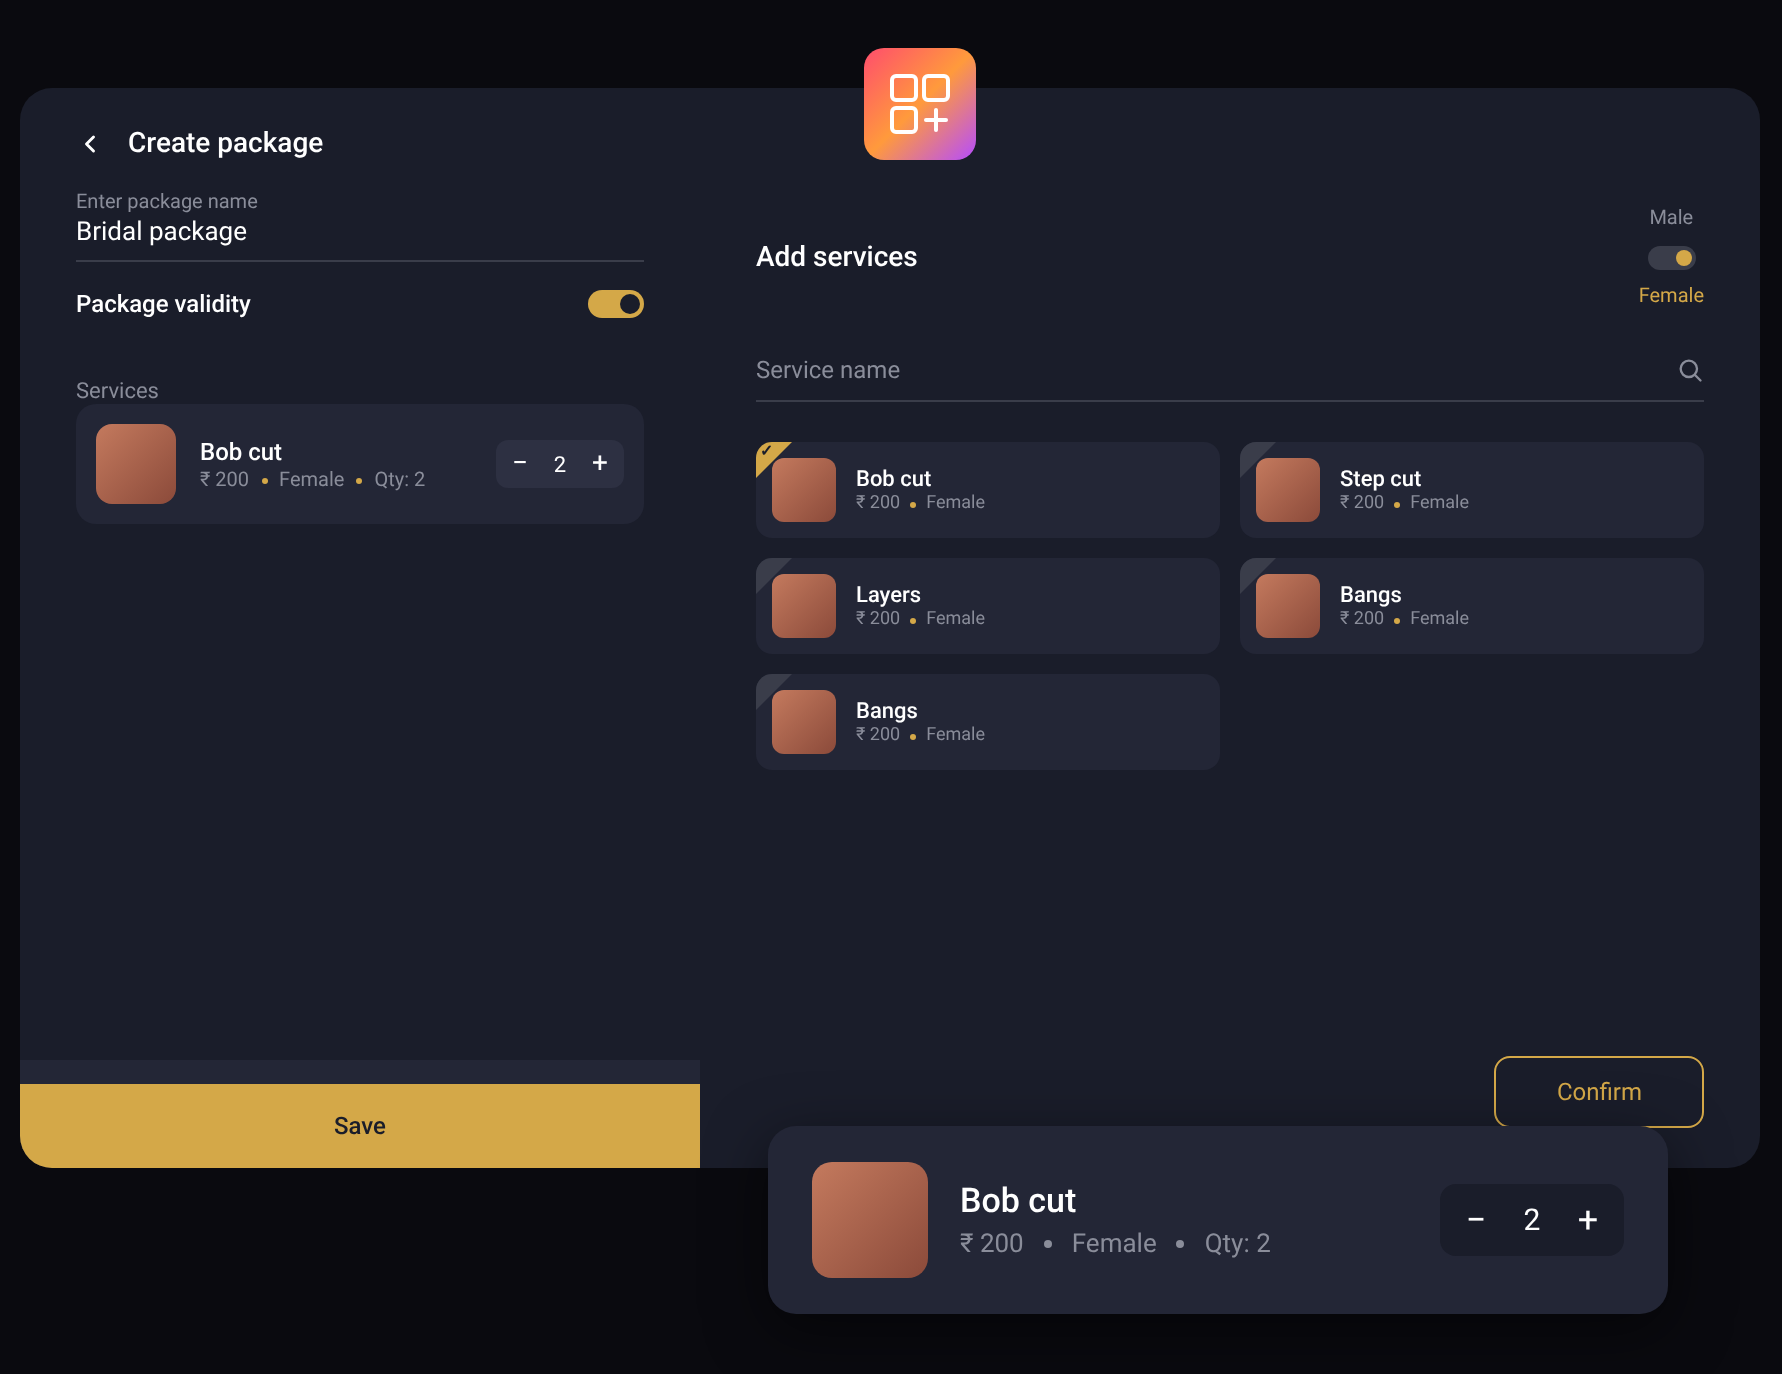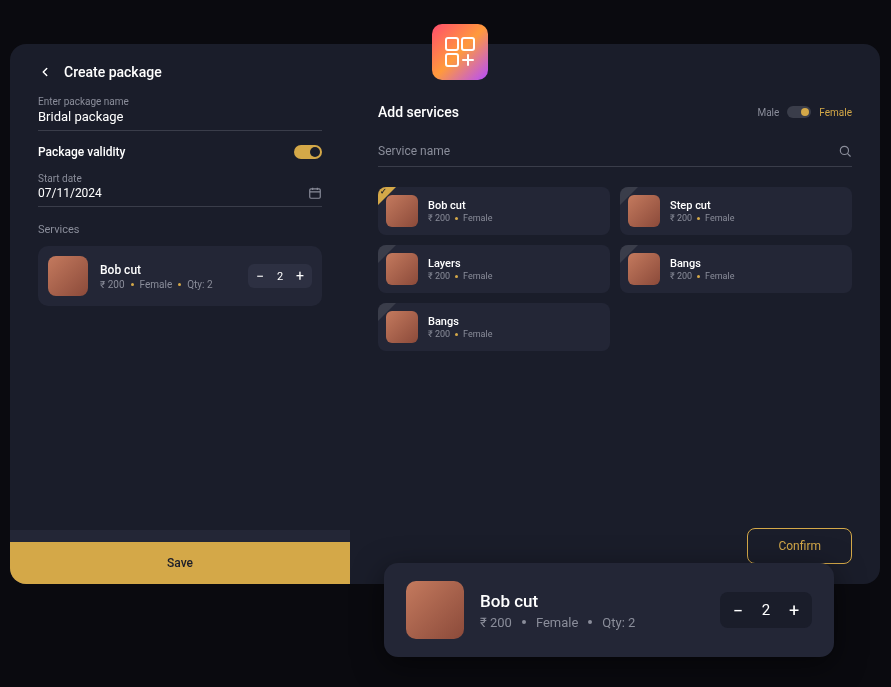--- a/index.html
+++ b/index.html
@@ -52,21 +52,21 @@
       position: absolute; width: 10px; height: 10px; background: #1a1d2a; border-radius: 50%; top: 2px; right: 2px;
     }
     
     .date-row { display: flex; gap: 16px; margin-bottom: 16px; }
     .date-field { flex: 1; }
     .date-input-row { display: flex; align-items: center; justify-content: space-between; border-bottom: 1px solid #3a3d4a; padding-bottom: 6px; }
     .date-value { color: #fff; font-size: 12px; }
     .cal-icon { width: 14px; height: 14px; color: #8a8d9a; }
     
     .services-section { padding: 0 28px; flex: 1; overflow: auto; }
-    .services-label { color: #8a8d9a; font-size: 11px; margin-bottom: 10px; }
+    .services-label { color: #8a8d9a; font-size: 11px; }
     .service-item {
       background: #232636; border-radius: 10px; padding: 10px; display: flex; align-items: center; gap: 12px;
     }
     .service-thumb {
       width: 40px; height: 40px; border-radius: 8px;
       background: linear-gradient(135deg, #c47a5e, #8b4a3a);
       flex-shrink: 0;
     }
     .service-info { flex: 1; }
     .service-name { color: #fff; font-size: 12px; font-weight: 500; }
@@ -103,21 +103,21 @@
       text-align: center; padding: 14px; cursor: pointer;
       margin: 0 -16px;
     }
     
     .right-panel {
       flex: 1; padding: 20px 28px;
       display: flex; flex-direction: column;
     }
     .right-header { display: flex; justify-content: space-between; align-items: center; margin-bottom: 24px; margin-top: 40px; }
     .add-services-title { color: #fff; font-size: 14px; font-weight: 500; }
-    .gender-toggle { display: flex; align-items: center; gap: 8px; font-size: 10px; }
+    .gender-toggle { display: flex; align-items: center; gap: 8px; font-size: 10px; flex-direction: column; }
     .gender-male { color: #8a8d9a; }
     .gender-female { color: #d4a848; }
     .gender-switch {
       width: 24px; height: 12px; background: #3a3d4a; border-radius: 8px; position: relative; cursor: pointer;
     }
     .gender-switch .knob {
       position: absolute; width: 8px; height: 8px; background: #d4a848; border-radius: 50%; top: 2px; right: 2px;
     }
     
     .search-row {
@@ -215,32 +215,20 @@
       <div class="field-value">Bridal package</div>
 
       <div class="validity-row">
         <div class="validity-label">Package validity</div>
         <div class="toggle on">
             <div class="toggle-knob"></div>
           </div>
       </div>
 
       <div class="date-row">
-        <div class="date-field">
-          <div class="field-label">Start date</div>
-          <div class="date-input-row">
-            <span class="date-value">07/11/2024</span>
-            <svg class="cal-icon" viewBox="0 0 24 24" fill="none">
-                <rect x="3" y="5" width="18" height="16" rx="2" stroke="currentColor" stroke-width="2"></rect>
-                <line x1="3" y1="10" x2="21" y2="10" stroke="currentColor" stroke-width="2"></line>
-                <line x1="8" y1="3" x2="8" y2="7" stroke="currentColor" stroke-width="2"></line>
-                <line x1="16" y1="3" x2="16" y2="7" stroke="currentColor" stroke-width="2"></line>
-              </svg>
-          </div>
-        </div>
       </div>
     </div>
 
     <div class="services-section">
       <div class="services-label">Services</div>
       <div class="service-item">
         <div class="service-thumb"></div>
         <div class="service-info">
           <div class="service-name">Bob cut</div>
           <div class="service-meta">

